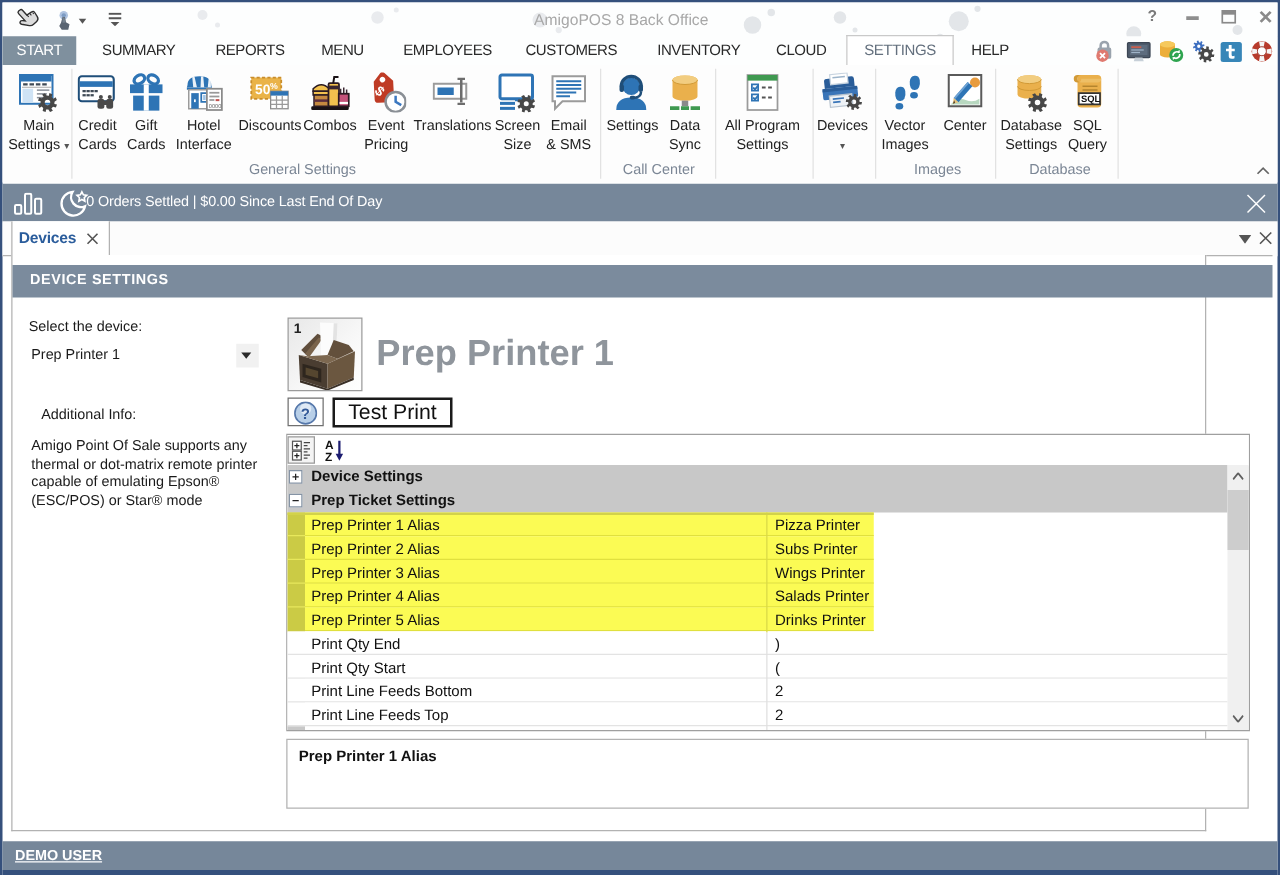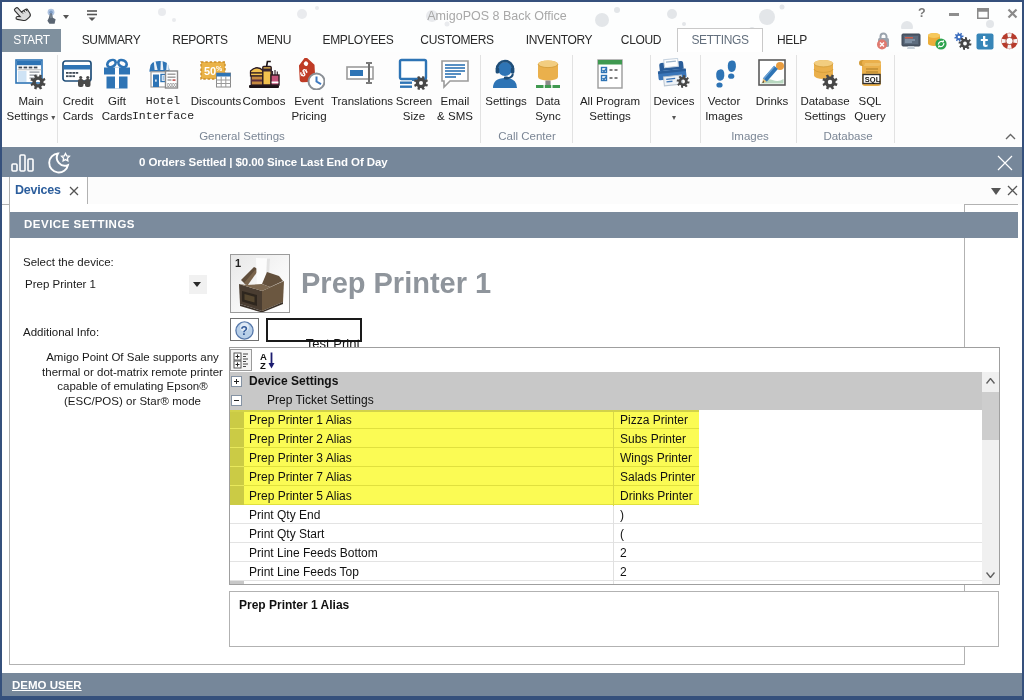--- a/index.html
+++ b/index.html
@@ -382,50 +382,50 @@
           <line x1="12" y1="11" x2="24" y2="11"></line>
           <line x1="12" y1="14" x2="24" y2="14"></line>
         </g>
     <rect x="9" y="16.5" width="17" height="9" fill="#fff" stroke="#333" stroke-width="1.4"></rect>
     <text x="10.8" y="23.8" font-family="Liberation Sans" font-size="7.5" font-weight="bold" fill="#111">SQL</text>
   </svg>
 
   <div class="rlbl" style="left:-31px;top:42px;">Main<br>Settings <span style="font-size:8px;color:#555;">▾</span></div>
   <div class="rlbl" style="left:16px;top:42px;">Credit<br>Cards</div>
   <div class="rlbl" style="left:55px;top:42px;">Gift<br>Cards</div>
-  <div class="rlbl" style="left:101px;top:42px;font-family:Liberation Mono, monospace;">Hotel<br>Interface</div>
+  <div class="rlbl" style="left:101px;top:42px;">Hotel<br>Interface</div>
   <div class="rlbl" style="left:154px;top:42px;">Discounts</div>
   <div class="rlbl" style="left:202px;top:42px;">Combos</div>
   <div class="rlbl" style="left:247px;top:42px;">Event<br>Pricing</div>
   <div class="rlbl" style="left:300px;top:42px;">Translations</div>
   <div class="rlbl" style="left:352px;top:42px;">Screen<br>Size</div>
   <div class="rlbl" style="left:393px;top:42px;">Email<br>&amp; SMS</div>
   <div class="rlbl" style="left:444px;top:42px;">Settings</div>
   <div class="rlbl" style="left:486px;top:42px;">Data<br>Sync</div>
   <div class="rlbl" style="left:548px;top:42px;">All Program<br>Settings</div>
   <div class="rlbl" style="left:612px;top:42px;">Devices<br><span style="font-size:8px;color:#555;">▾</span></div>
   <div class="rlbl" style="left:662px;top:42px;">Vector<br>Images</div>
-  <div class="rlbl" style="left:710px;top:42px;">Drinks</div>
+  <div class="rlbl" style="left:710px;top:42px;">Center</div>
   <div class="rlbl" style="left:763px;top:42px;">Database<br>Settings</div>
   <div class="rlbl" style="left:808px;top:42px;">SQL<br>Query</div>
 </div>
 
 <div class="abs" id="ordersbar" style="left:0;top:145px;width:1020px;height:31px;background:#76879a;">
   <svg class="abs" style="left:9px;top:7px;" width="24" height="18" viewBox="0 0 24 18">
     <g fill="none" stroke="#fff" stroke-width="1.6">
       <rect x="1" y="10" width="5" height="7" rx="1"></rect>
       <rect x="9" y="1" width="5" height="16" rx="1"></rect>
       <rect x="17" y="5" width="5" height="12" rx="1"></rect>
     </g>
   </svg>
   <svg class="abs" style="left:46px;top:4px;" width="26" height="24" viewBox="0 0 26 24">
     <path d="M10 2.5 a9.5 9.5 0 1 0 10 11.5 a8 8 0 0 1 -10-11.5 z" fill="none" stroke="#fff" stroke-width="1.9"></path>
     <path d="M17.5 2.5 l1.2 2.4 2.7 0.4 -2 1.9 0.5 2.7 -2.4-1.3 -2.4 1.3 0.5-2.7 -2-1.9 2.7-0.4 z" fill="none" stroke="#fff" stroke-width="1.3"></path>
   </svg>
-  <div class="abs" style="left:97px;top:9px;color:#fff;font-size:11.5px;letter-spacing:-0.1px;font-weight:bold;padding-left:40px;">0 Orders Settled | $0.00 Since Last End Of Day</div>
+  <div class="abs" style="left:67px;top:9px;color:#fff;font-size:11.5px;letter-spacing:-0.1px;font-weight:normal;">0 Orders Settled | $0.00 Since Last End Of Day</div>
   <svg class="abs" style="left:994px;top:7px;" width="18" height="18" viewBox="0 0 18 18">
     <path d="M2 2 L16 16 M16 2 L2 16" stroke="#fff" stroke-width="1.2"></path>
   </svg>
 </div>
 
 <div class="abs" id="docstrip" style="left:0;top:175px;width:1020px;height:28px;background:#fcfcfc;">
   <div style="position:absolute;left:0;top:27px;width:1016px;height:1px;background:#b2b2b2;"></div>
   <div style="position:absolute;left:7px;top:0;width:79px;height:28px;background:#fff;border:1px solid #b2b2b2;border-top:none;border-bottom:1px solid #fff;">
     <span style="position:absolute;left:5px;top:6px;font-size:12.5px;font-weight:bold;letter-spacing:-0.2px;color:#2b5d9c;">Devices</span>
     <svg style="position:absolute;left:59px;top:9px;" width="10" height="10" viewBox="0 0 10 10">
@@ -447,22 +447,22 @@
   </div>
 
   <div class="abs" style="left:13px;top:52px;width:200px;font-size:11.5px;color:#1a1a1a;">
     <div style="position:absolute;left:0;top:0;">Select the device:</div>
     <div style="position:absolute;left:2px;top:19px;width:182px;height:20px;background:#fff;">
       <span style="position:absolute;left:0;top:3px;">Prep Printer 1</span>
       <div style="position:absolute;right:0;top:0;width:18px;height:19px;background:#f1f1f1;">
         <div style="position:absolute;left:4px;top:7px;width:0;height:0;border-left:4.5px solid transparent;border-right:4.5px solid transparent;border-top:5px solid #2a2a2a;"></div>
       </div>
     </div>
-    <div style="position:absolute;left:0;top:70px;">Additional Info:</div>
-    <div style="position:absolute;left:2px;top:94px;width:215px;line-height:14.7px;text-align:center;">Amigo Point Of Sale supports any<br>thermal or dot-matrix remote printer<br>capable of emulating Epson®<br>(ESC/POS) or Star® mode</div>
+    <div style="position:absolute;left:10px;top:70px;">Additional Info:</div>
+    <div style="position:absolute;left:2px;top:94px;width:215px;line-height:14.7px;">Amigo Point Of Sale supports any<br>thermal or dot-matrix remote printer<br>capable of emulating Epson®<br>(ESC/POS) or Star® mode</div>
   </div>
 
   <div class="abs" style="left:220px;top:50px;width:60px;height:59px;border:1px solid #9b9b9b;background:linear-gradient(135deg,#e8e8e8 0%,#f8f8f8 60%,#ffffff 100%);">
     <span style="position:absolute;left:4px;top:2px;font-size:11px;font-weight:bold;color:#222;">1</span>
     <svg style="position:absolute;left:0px;top:0px;" width="58" height="57" viewBox="0 0 58 57">
       <path d="M10 25 L23 12 L27 14 L15 30 Z" fill="#5f4d3b"></path>
       <path d="M13 28 L24 15 L26.5 16.5 L16.5 30.5 Z" fill="#7a644c"></path>
       <path d="M25 3 L39 3.5 L37.5 34 L26 33 Z" fill="#fcfcfc"></path>
       <path d="M36 3.5 L39 3.5 L37.5 34 L34.5 33.7 Z" fill="#e3e3e3"></path>
       <path d="M36 17 L48 21 L52 26 L39 32 L31 29 Z" fill="#63503c"></path>
@@ -479,21 +479,21 @@
 
   <div class="abs" style="left:220px;top:114px;width:29px;height:23px;border:1px solid #707070;background:#fff;">
     <svg style="position:absolute;left:4px;top:1.5px;" width="19" height="19" viewBox="0 0 19 19">
       <circle cx="9.5" cy="9.5" r="8.6" fill="#b8cfe8"></circle>
       <circle cx="9.5" cy="9.5" r="8.6" fill="none" stroke="#5577aa" stroke-width="1.3"></circle>
       <circle cx="9.5" cy="6" r="4.5" fill="#ffffff" opacity="0.55"></circle>
       <text x="5.6" y="14" font-family="Liberation Sans" font-size="12" font-weight="bold" fill="#335a99">?</text>
     </svg>
   </div>
   <div class="abs" style="left:256px;top:114px;width:96px;height:24px;border:2px solid #1a1a1a;background:#fff;">
-    <div style="position:absolute;left:0;top:16px;width:92px;text-align:right;font-size:13px;color:#111;">Test Print</div>
+    <div style="position:absolute;left:0;top:0;width:92px;text-align:center;font-size:17px;color:#111;">Test Print</div>
   </div>
 
   <div class="abs" id="grid" style="left:219px;top:143px;width:771px;height:238px;border:1px solid #9f9f9f;background:#fff;">
 
     <div style="position:absolute;left:0;top:0;width:769px;height:25px;background:#fff;">
       <div style="position:absolute;left:0;top:1px;width:22px;height:22px;background:#f4f4f4;border:1px solid #9a9a9a;"></div>
       <svg style="position:absolute;left:3px;top:4px;" width="17" height="17" viewBox="0 0 17 17">
         <rect x="1" y="1" width="7" height="7" fill="#fff" stroke="#555"></rect>
         <rect x="1" y="9" width="7" height="7" fill="#fff" stroke="#555"></rect>
         <path d="M2.5 4.5 h4 M4.5 2.5 v4" stroke="#222" stroke-width="1"></path>
@@ -523,36 +523,36 @@
       <div style="position:absolute;left:0;top:134px;width:14px;height:78px;background:#c8c8c8;"></div>
 
       <div style="position:absolute;left:1px;top:4px;width:11px;height:11px;background:#fff;border:1px solid #8593a4;">
             <div style="position:absolute;left:2px;top:4px;width:5px;height:1px;background:#222;"></div>
             <div style="position:absolute;left:4px;top:2px;width:1px;height:5px;background:#222;"></div>
           </div>
       <div style="position:absolute;left:19px;top:2px;font-weight:bold;">Device Settings</div>
       <div style="position:absolute;left:1px;top:23px;width:11px;height:11px;background:#fff;border:1px solid #8593a4;">
             <div style="position:absolute;left:2px;top:4px;width:5px;height:1px;background:#222;"></div>
           </div>
-      <div style="position:absolute;left:37px;top:21px;font-weight:normal;">Prep Ticket Settings</div>
+      <div style="position:absolute;left:19px;top:21px;font-weight:bold;">Prep Ticket Settings</div>
 
       <div class="yrow" style="top:38px;">
             <span class="nm">Prep Printer 1 Alias</span>
             <span class="vl">Pizza Printer</span>
           </div>
       <div class="yrow" style="top:57px;">
             <span class="nm">Prep Printer 2 Alias</span>
             <span class="vl">Subs Printer</span>
           </div>
       <div class="yrow" style="top:76px;">
             <span class="nm">Prep Printer 3 Alias</span>
             <span class="vl">Wings Printer</span>
           </div>
       <div class="yrow" style="top:95px;">
-            <span class="nm">Prep Printer 7 Alias</span>
+            <span class="nm">Prep Printer 4 Alias</span>
             <span class="vl">Salads Printer</span>
           </div>
       <div class="yrow" style="top:114px;">
             <span class="nm">Prep Printer 5 Alias</span>
             <span class="vl">Drinks Printer</span>
           </div>
 
       <div class="wrow" style="top:152px;">
             <span class="nm">Print Qty Start</span>
             <span class="vl">(</span>

